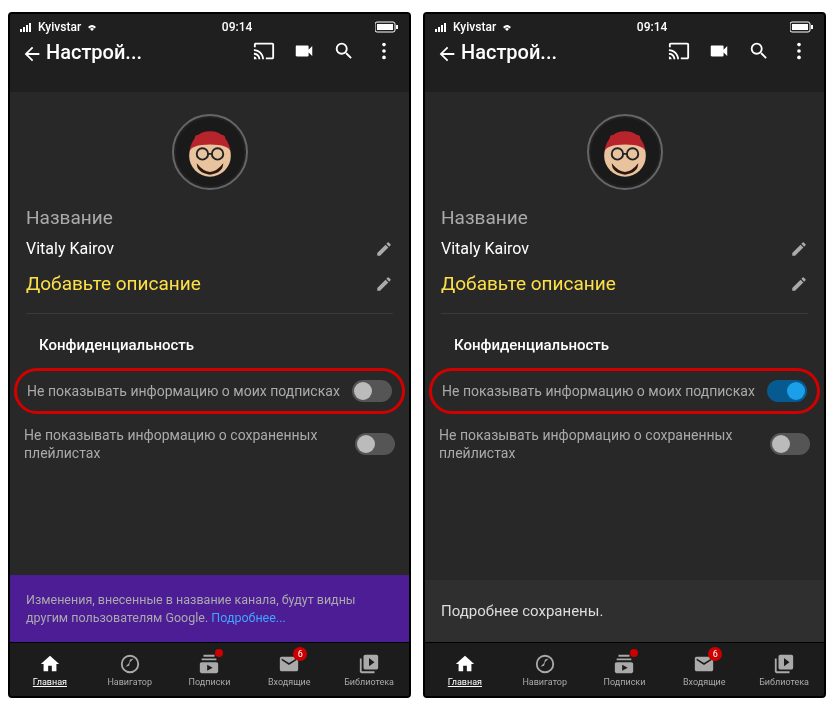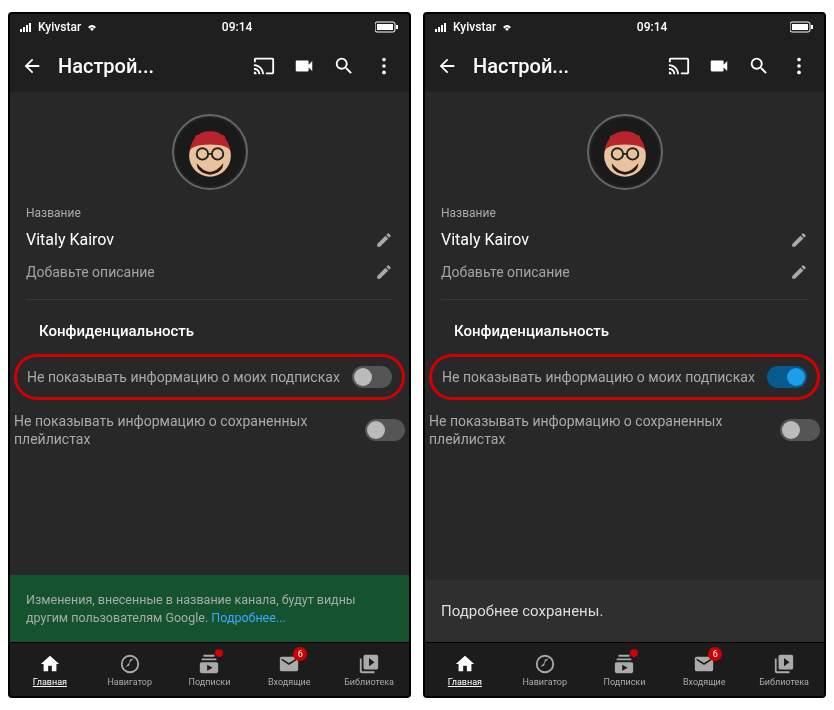--- a/index.html
+++ b/index.html
@@ -33,23 +33,23 @@
     color: #fff;
     font-size: 12px;
     font-weight: 500;
   }
   .sb-left { display: flex; align-items: center; gap: 4px; }
   .sb-right { display: flex; align-items: center; gap: 4px; }
   .header {
     height: 52px;
     background: #1f1f1f;
     display: flex;
-    align-items: center;
+    align-items: flex-start;
     padding: 0 8px;
-    gap: 12px;
+    gap: 0;
     color: #fff;
   }
   .back-btn { width: 28px; height: 28px; display:flex; align-items:center; justify-content:center; }
   .header-title { font-size: 20px; font-weight: 500; flex: 0 0 auto; max-width: 120px; white-space: nowrap; overflow: hidden; text-overflow: ellipsis; }
   .header-actions { margin-left:auto; display:flex; gap:18px; align-items:center; padding-right:6px;}
   .content {
     flex: 1;
     background: #282828;
     color: #fff;
     overflow: hidden;
@@ -59,49 +59,49 @@
   .avatar-wrap { display:flex; justify-content:center; padding: 22px 0 8px; }
   .avatar {
     width: 76px; height: 76px; border-radius: 50%;
     border: 2px solid #666;
     background: #222;
     position: relative;
     overflow: hidden;
   }
   .avatar-face { position:absolute; inset:0; }
   .row { display:flex; align-items:center; padding: 10px 16px; gap:23px; }
-  .label-small { color:#aaa; font-size:12px; padding: 8px 16px 0; }
+  .label-small { color:#aaa; font-size:19px; padding: 8px 16px 0; }
   .name-val { color:#fff; font-size:16px; flex:1; }
-  .desc { color:#a3a3a3; font-size:14px; font-style: normal; flex:1; }
+  .desc { color:#fde047; font-size:19px; font-style: normal; flex:1; }
   .edit-icon { color:#aaa; }
   .divider { height:1px; background:#3a3a3a; margin: 8px 16px 0; }
   .section-title { color:#fff; font-size:15px; font-weight:500; padding: 22px 16px 14px; margin-left: 13px; }
   .toggle-row {
-    display:flex; align-items:center; padding: 12px 4px; gap:12px;
+    display:flex; align-items:center; padding: 12px 14px; gap:12px;
     border-radius: 28px;
   }
   .toggle-row.highlight {
     border: 3px solid #d40000;
     margin: 0 4px;
     padding: 9px 10px;
   }
   .toggle-label { color:#aaa; font-size:14px; line-height:1.3; flex:1; }
   .toggle {
     width: 40px; height: 22px; border-radius: 11px;
     background: #555; position:relative; flex-shrink:0;
   }
   .toggle .knob {
     position:absolute; width:18px; height:18px; border-radius:50%;
     background:#bbb; top:2px; left:2px;
   }
   .toggle.on { background:#065a8f; }
   .toggle.on .knob { background:#1a9fe8; left:20px; }
   .info-box {
     margin-top:auto;
-    background: #14532d;
+    background: #4c1d95;
     padding: 16px;
     color:#aaa;
     font-size:12.5px;
     line-height:1.4;
   }
   .info-box .link { color:#3ea6ff; }
   .toast {
     margin-top:auto;
     background:#2f2f2f;
     color:#ddd;

